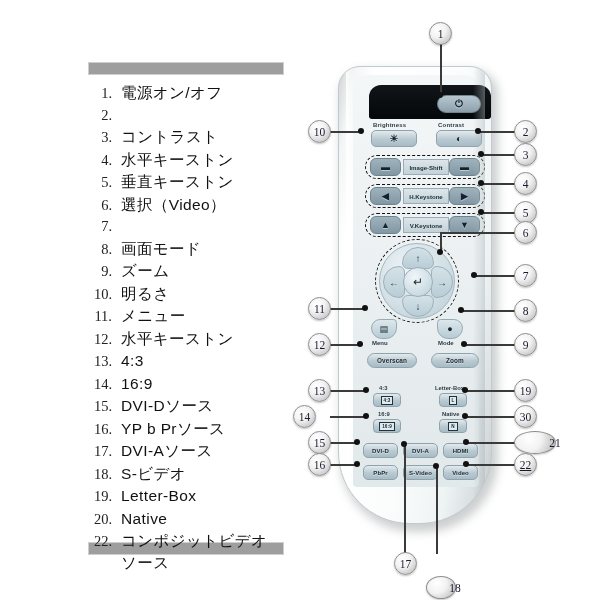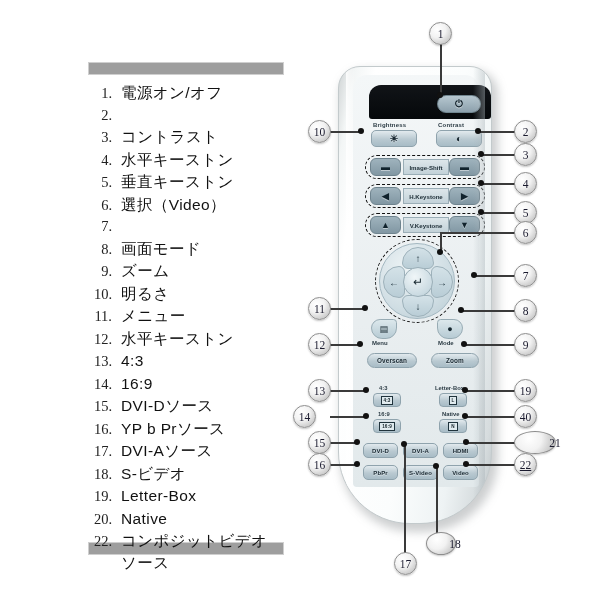--- a/index.html
+++ b/index.html
@@ -594,21 +594,21 @@
   <div class="leader h" style="left:464px; top:344px; width:52px;"></div>
   <div class="dot" style="left:461px; top:341px;"></div>
   <div class="callout" style="left:514px; top:333px;">9</div>
 
   <div class="leader h" style="left:465px; top:390px; width:51px;"></div>
   <div class="dot" style="left:462px; top:387px;"></div>
   <div class="callout" style="left:514px; top:379px;">19</div>
 
   <div class="leader h" style="left:465px; top:416px; width:51px;"></div>
   <div class="dot" style="left:462px; top:413px;"></div>
-  <div class="callout" style="left:514px; top:405px;">40</div>
+  <div class="callout" style="left:514px; top:405px;">30</div>
 
   <div class="leader h" style="left:466px; top:442px; width:50px;"></div>
   <div class="dot" style="left:463px; top:439px;"></div>
   <div class="callout" style="left:514px; top:431px;padding-left:40px;">21</div>
 
   <div class="leader h" style="left:466px; top:464px; width:50px;"></div>
   <div class="dot" style="left:463px; top:461px;"></div>
   <div class="callout" style="left:514px; top:453px;text-decoration:underline;">22</div>
 
   <div class="leader h" style="left:330px; top:131px; width:32px;"></div>
@@ -638,15 +638,15 @@
   <div class="leader h" style="left:330px; top:464px; width:28px;"></div>
   <div class="dot" style="left:354px; top:461px;"></div>
   <div class="callout" style="left:308px; top:453px;">16</div>
 
   <div class="leader v" style="left:404px; top:444px; height:110px;"></div>
   <div class="dot" style="left:401px; top:441px;"></div>
   <div class="callout" style="left:394px; top:552px;">17</div>
 
   <div class="leader v" style="left:436px; top:466px; height:88px;"></div>
   <div class="dot" style="left:433px; top:463px;"></div>
-  <div class="callout" style="left:426px; top:532px;padding-left:28px;">18</div>
+  <div class="callout" style="left:426px; top:576px;padding-left:28px;">18</div>
 
 </div>
 
 </body></html>

